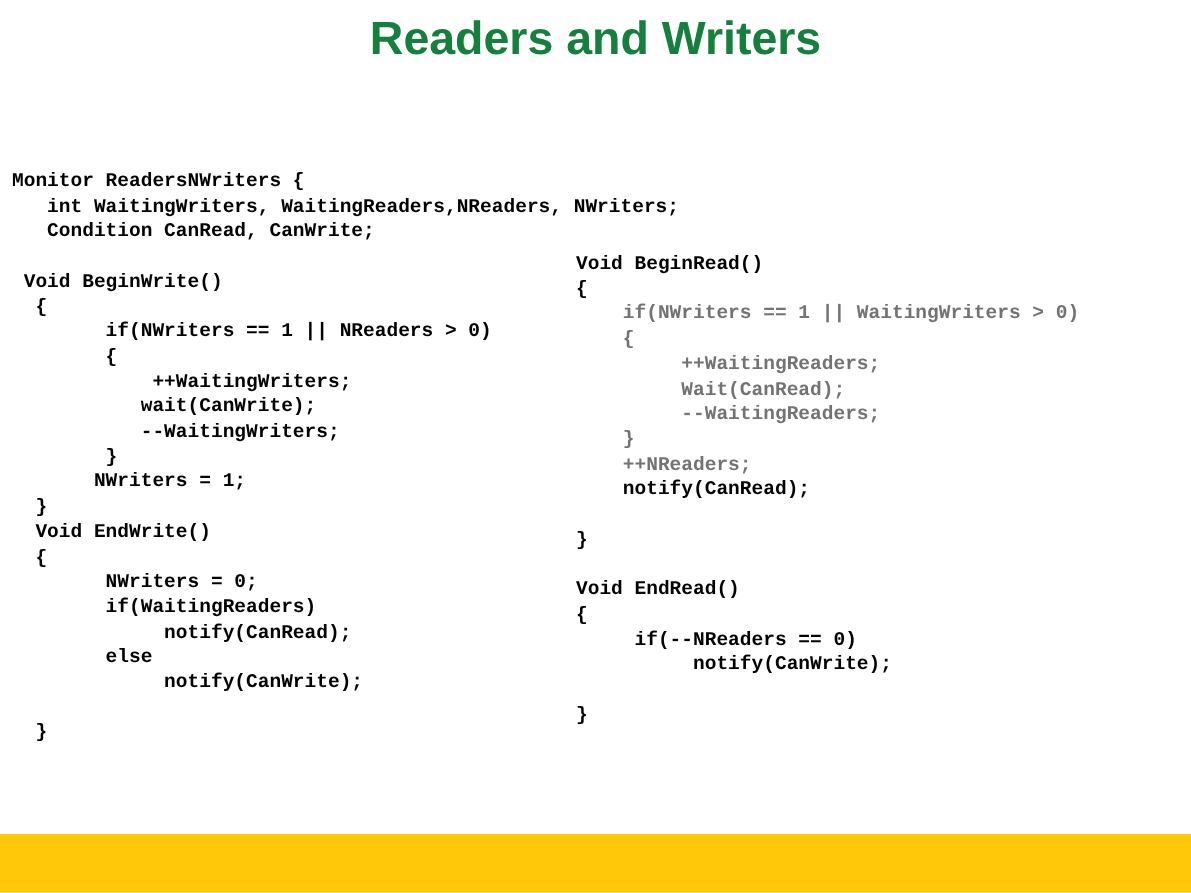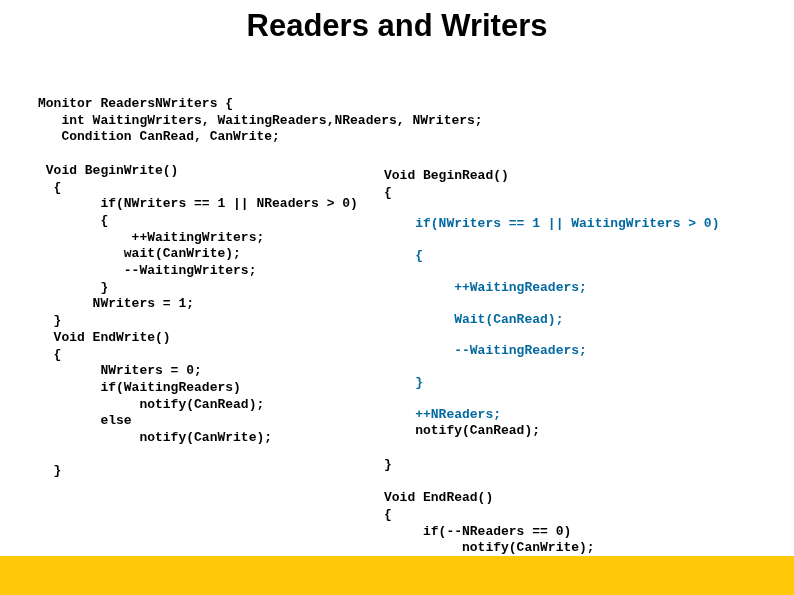--- a/index.html
+++ b/index.html
@@ -38,51 +38,50 @@
     position: absolute;
     font-family: "Liberation Mono", "DejaVu Sans Mono", monospace;
     font-size: 13px;
     font-weight: bold;
     line-height: 16.7px;
     white-space: pre;
     color: #000000;
   }
   .code-left {
     left: 8px;
-    top: 96px;
+    top: 113px;
     width: 390px;
-    margin-left: 30px;
   }
   .code-right {
     left: 384px;
     top: 168px;
     width: 396px;
   }
   .code-line {
     white-space: pre;
     display: block;
     min-height: 16.7px;
   }
   .c-black { color: #000000; }
-  .c-maroon { color: #0369a1; margin-top: 15px; }
+  .c-maroon { color: #737373; }
   .bottom-bar {
     position: absolute;
     left: 0;
     top: 556px;
     width: 794px;
     height: 39px;
     background: #FFC808;
   }
 </style>
 </head>
 <body>
 
 <div class="slide" style="background: rgb(255, 255, 255);">
 
-  <div class="slide-title" style="color: #000000;">Readers and Writers</div>
+  <div class="slide-title" style="color: #15803d;">Readers and Writers</div>
 
   <div class="code-block code-left" id="left-code"><span class="code-line c-black">Monitor ReadersNWriters {</span><span class="code-line c-black">   int WaitingWriters, WaitingReaders,NReaders, NWriters;</span><span class="code-line c-black">   Condition CanRead, CanWrite;</span><span class="code-line c-black">&nbsp;</span><span class="code-line c-black"> Void BeginWrite()</span><span class="code-line c-black">  {</span><span class="code-line c-black">        if(NWriters == 1 || NReaders &gt; 0)</span><span class="code-line c-black">        {</span><span class="code-line c-black">            ++WaitingWriters;</span><span class="code-line c-black">           wait(CanWrite);</span><span class="code-line c-black">           --WaitingWriters;</span><span class="code-line c-black">        }</span><span class="code-line c-black">       NWriters = 1;</span><span class="code-line c-black">  }</span><span class="code-line c-black">  Void EndWrite()</span><span class="code-line c-black">  {</span><span class="code-line c-black">        NWriters = 0;</span><span class="code-line c-black">        if(WaitingReaders)</span><span class="code-line c-black">             notify(CanRead);</span><span class="code-line c-black">        else</span><span class="code-line c-black">             notify(CanWrite);</span><span class="code-line c-black">&nbsp;</span><span class="code-line c-black">  }</span></div>
 
   <div class="code-block code-right" id="right-code"><span class="code-line c-black">Void BeginRead()</span><span class="code-line c-black">{</span><span class="code-line c-maroon">    if(NWriters == 1 || WaitingWriters &gt; 0)</span><span class="code-line c-maroon">    {</span><span class="code-line c-maroon">         ++WaitingReaders;</span><span class="code-line c-maroon">         Wait(CanRead);</span><span class="code-line c-maroon">         --WaitingReaders;</span><span class="code-line c-maroon">    }</span><span class="code-line c-maroon">    ++NReaders;</span><span class="code-line c-black">    notify(CanRead);</span><span class="code-line c-black">&nbsp;</span><span class="code-line c-black">}</span><span class="code-line c-black">&nbsp;</span><span class="code-line c-black">Void EndRead()</span><span class="code-line c-black">{</span><span class="code-line c-black">     if(--NReaders == 0)</span><span class="code-line c-black">          notify(CanWrite);</span><span class="code-line c-black">&nbsp;</span><span class="code-line c-black">}</span></div>
 
   <div class="bottom-bar" style="background: rgb(255, 200, 8);"></div>
 
 </div>
 
 </body></html>

